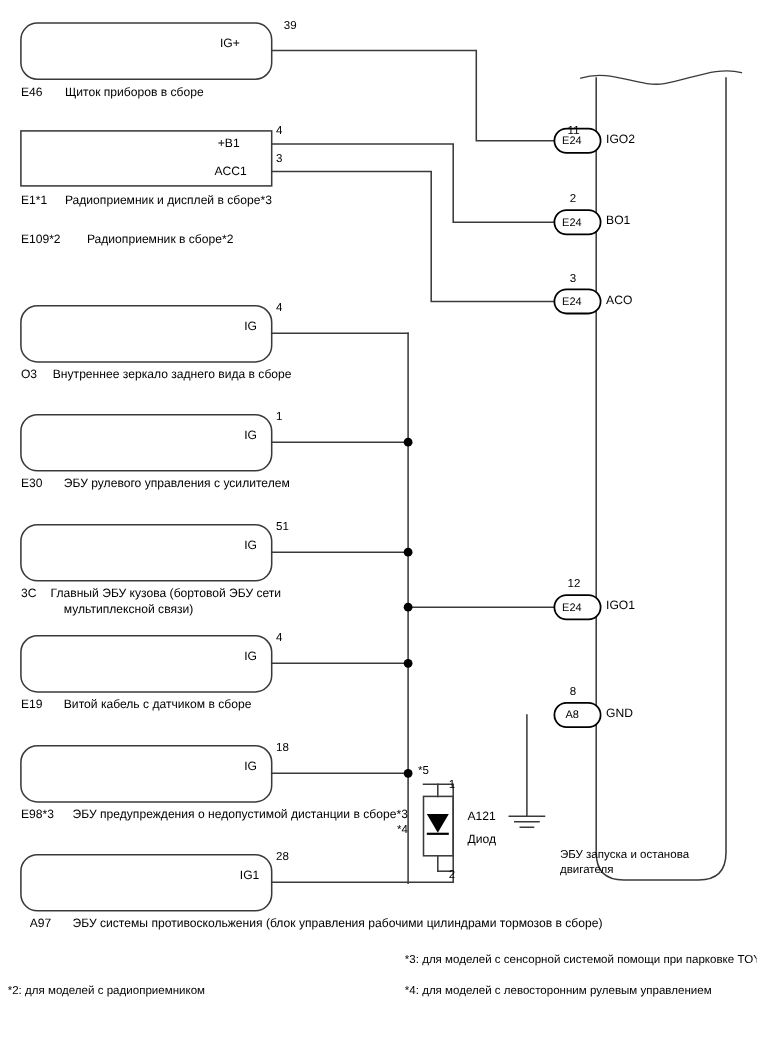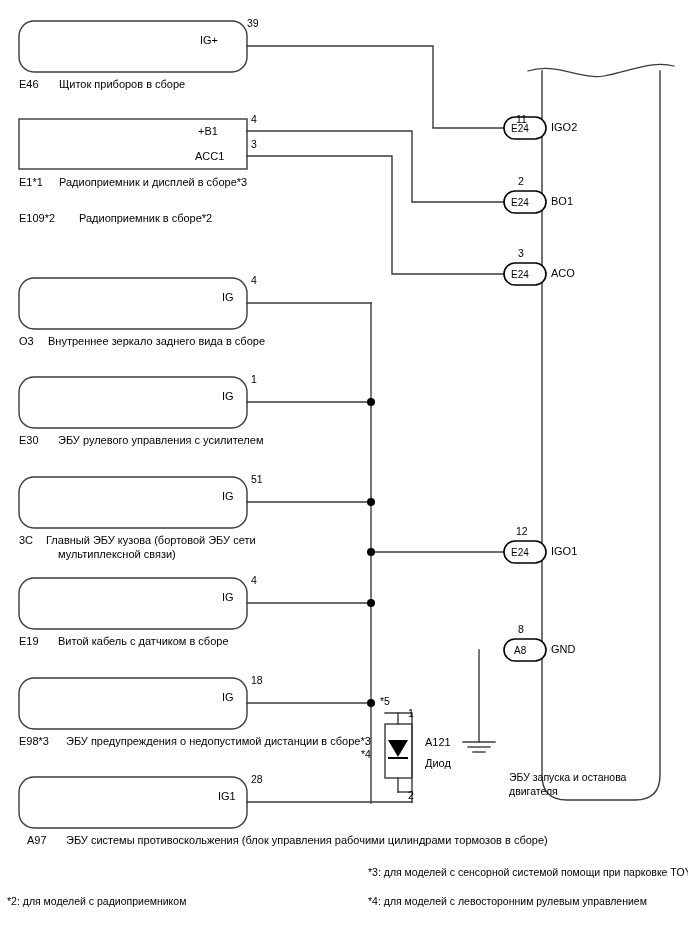--- a/index.html
+++ b/index.html
@@ -116,21 +116,21 @@
     <g fill="#ffffff" stroke="#000000" stroke-width="1.6">
       <rect x="504" y="117" width="42" height="22" rx="11" ry="11"></rect>
       <rect x="504" y="191" width="42" height="22" rx="11" ry="11"></rect>
       <rect x="504" y="263" width="42" height="22" rx="11" ry="11"></rect>
       <rect x="504" y="541" width="42" height="22" rx="11" ry="11"></rect>
       <rect x="504" y="639" width="42" height="22" rx="11" ry="11"></rect>
     </g>
   </svg>
 
   <div class="txt pin-name" style="left:200px; top:34px;">IG+</div>
-  <div class="txt pin" style="left:247px; top:17px;">39</div>
+  <div class="txt pin" style="left:258px; top:17px;">39</div>
   <div class="txt comp-label" style="left:19px; top:78px;">E46</div>
   <div class="txt comp-label" style="left:59px; top:78px;">Щиток приборов в сборе</div>
 
   <div class="txt pin-name" style="left:198px; top:125px;">+B1</div>
   <div class="txt pin" style="left:251px; top:113px;">4</div>
   <div class="txt pin-name" style="left:195px; top:150px;">ACC1</div>
   <div class="txt pin" style="left:251px; top:138px;">3</div>
   <div class="txt comp-label" style="left:19px; top:176px;">E1*1</div>
   <div class="txt comp-label" style="left:59px; top:176px;">Радиоприемник и дисплей в сборе*3</div>
   <div class="txt comp-label" style="left:19px; top:212px;">E109*2</div>

